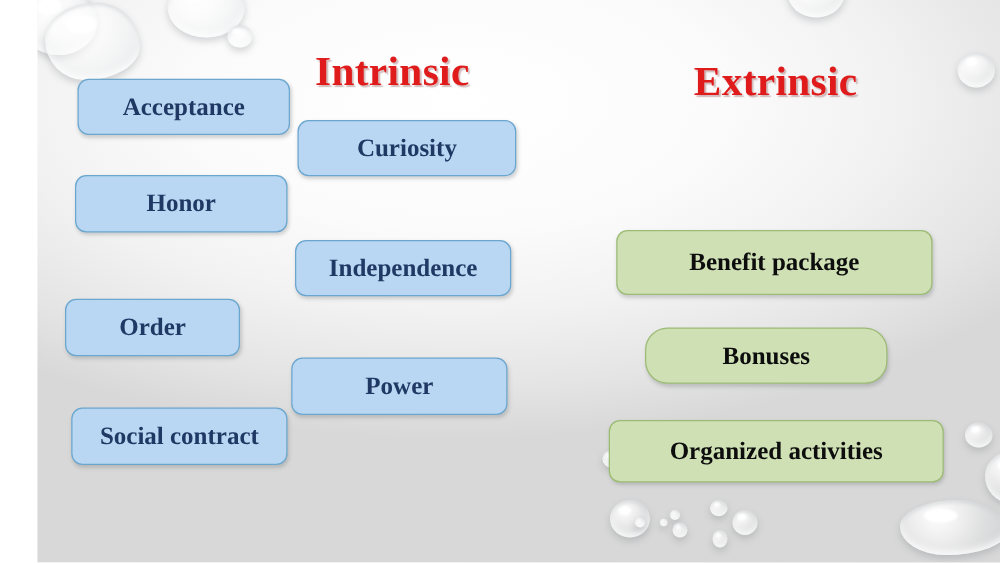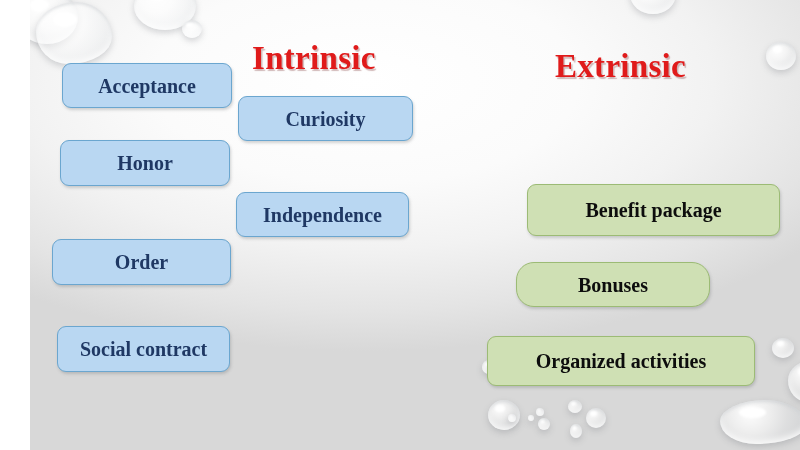--- a/index.html
+++ b/index.html
@@ -127,32 +127,35 @@
   </div>
 
   <div class="box blue" style="left:30px; top:140px; width:170px; height:46px;">
     <span class="label">Honor</span>
   </div>
 
   <div class="box blue" style="left:206px; top:192px; width:173px; height:45px;">
     <span class="label">Independence</span>
   </div>
 
-  <div class="box blue" style="left:22px; top:239px; width:179px; height:46px;">
+  <div class="box blue" style="left:22px; top:239px; width:140px; height:46px;">
     <span class="label">Order</span>
   </div>
 
+  <div class="box blue" style="left:203px; top:286px; width:173px; height:46px;">
+    <span class="label">Power</span>
+  </div>
 
   <div class="box blue" style="left:27px; top:326px; width:173px; height:46px;">
     <span class="label">Social contract</span>
   </div>
 
 
 
-  <div class="box green" style="left:497px; top:184px; width:253px; height:52px;">
+  <div class="box green" style="left:463px; top:184px; width:253px; height:52px;">
     <span class="label">Benefit package</span>
   </div>
 
   <div class="box green" style="left:486px; top:262px; width:194px; height:45px;border-radius:18px;">
     <span class="label">Bonuses</span>
   </div>
 
   <div class="box green" style="left:457px; top:336px; width:268px; height:50px;">
     <span class="label">Organized activities</span>
   </div>

